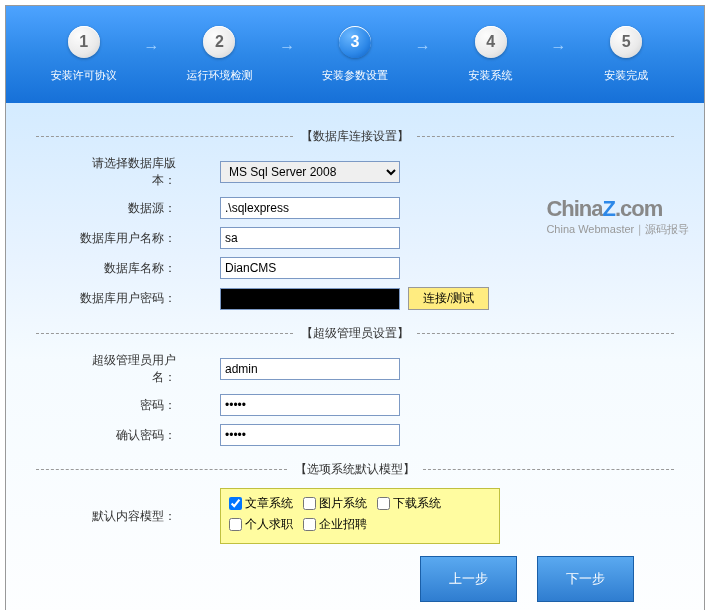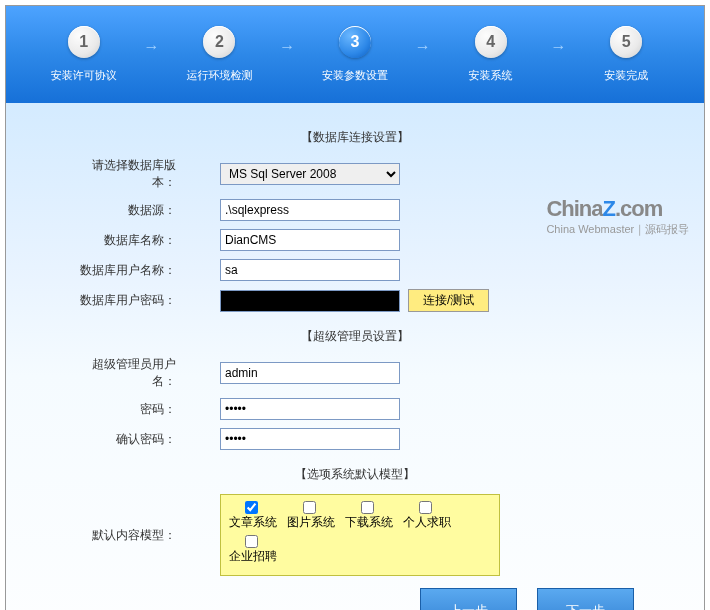--- a/index.html
+++ b/index.html
@@ -29,21 +29,21 @@
     .step-label { color: #fff; margin-top: 10px; font-size: 11px; }
     .arrow { color: #a0d0ff; font-size: 16px; position: absolute; right: -8px; top: 10px; }
     .step:last-child .arrow { display: none; }
     
     .content {
       background: linear-gradient(to bottom, #d4ebff 0%, #e8f3ff 30%, #f5fbff 50%, #fdfeff 100%);
       padding: 10px 30px 15px 30px;
     }
     
     .section-title {
-      display: flex; align-items: center; margin: 15px 0 10px 0; flex-direction: column;
+      display: flex; align-items: center; margin: 15px 0 10px 0;
     }
     .section-title .line { flex: 1; border-top: 1px dashed #999; }
     .section-title .label {
       padding: 0 8px; color: #333; font-size: 12px;
     }
     
     .form-row {
       display: flex; align-items: center; margin-bottom: 8px;
     }
     .form-label {
@@ -77,21 +77,21 @@
     }
     
     .checkbox-area {
       background: #fffca0;
       border: 1px solid #c0c040;
       padding: 6px 8px;
       width: 280px;
     }
     .checkbox-row { display: flex; flex-wrap: wrap; }
     .checkbox-item {
-      display: inline-flex; align-items: center; margin-right: 10px; margin-bottom: 4px; flex-direction: column;
+      display: inline-flex; align-items: center; margin-right: 10px; margin-bottom: 4px;
     }
     .checkbox-item input { margin-right: 3px; }
     
     .buttons {
       display: flex; justify-content: flex-end; gap: 20px; margin: 12px 40px 0 0;
     }
     .btn-nav {
       background: linear-gradient(to bottom, #5aa9f0 0%, #2f7dd0 100%);
       border: 1px solid #1a5fa8;
       color: #fff;
@@ -166,29 +166,29 @@
         </select>
       </div>
     </div>
     <div class="form-row">
       <div class="form-label">数据源：</div>
       <div class="form-control">
         <input type="text" value=".\sqlexpress" style="">
       </div>
     </div>
     <div class="form-row">
+      <div class="form-label">数据库用户名称：</div>
+      <div class="form-control">
+        <input type="text" value="sa" style="">
+      </div>
+    </div>
+    <div class="form-row">
       <div class="form-label">数据库名称：</div>
       <div class="form-control">
         <input type="text" value="DianCMS" style="">
-      </div>
-    </div>
-    <div class="form-row">
-      <div class="form-label">数据库用户名称：</div>
-      <div class="form-control">
-        <input type="text" value="sa" style="">
       </div>
     </div>
     <div class="form-row">
       <div class="form-label">数据库用户密码：</div>
       <div class="form-control">
         <input type="password" class="pwd-black" value="xxxxxx" style="">
         <button class="btn-test">连接/测试</button>
       </div>
     </div>
 

